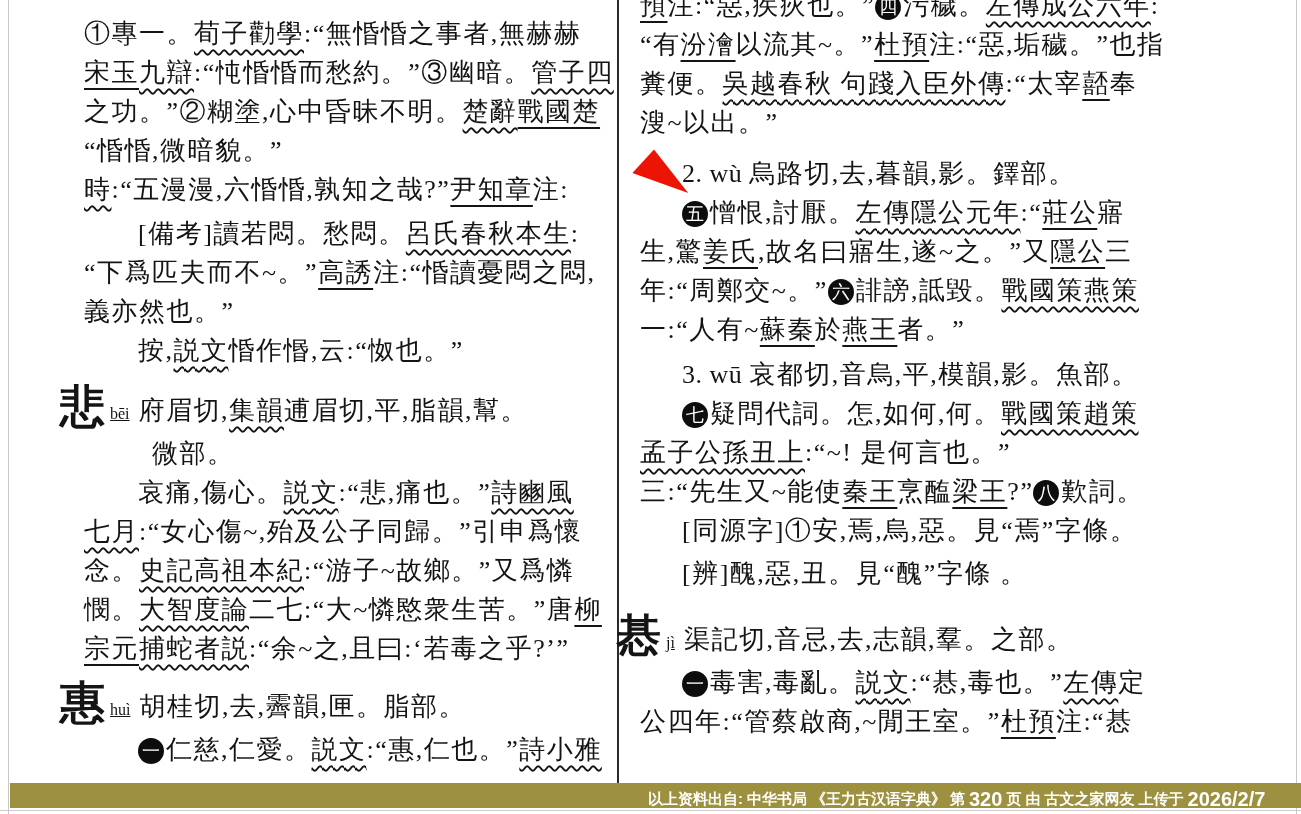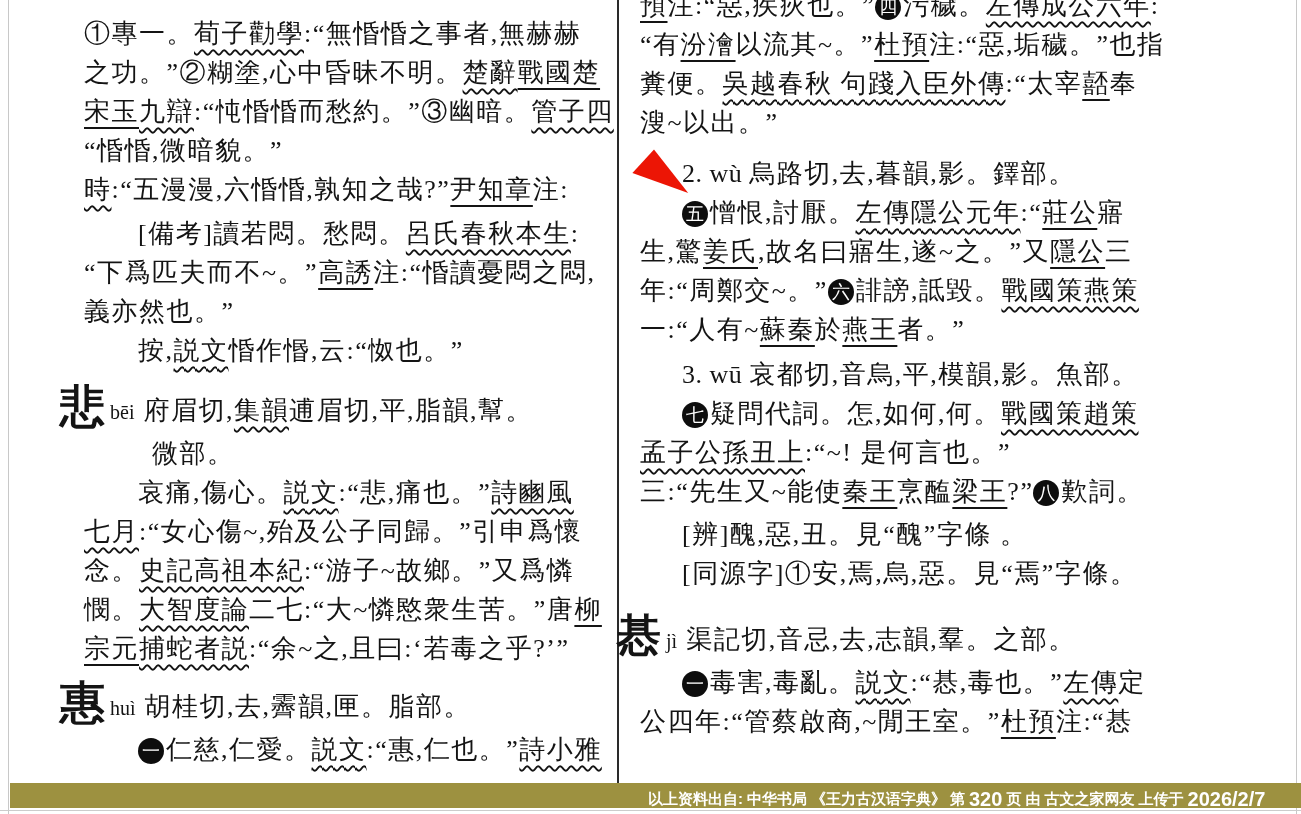--- a/index.html
+++ b/index.html
@@ -19,21 +19,21 @@
   .textcol{position:absolute;top:14px;width:534px;}
   .col-left{left:84px;}
   .col-right{left:640px;top:-14px;}
 
   .tline{
     height:39px;line-height:39px;white-space:nowrap;
     font-size:26px;letter-spacing:1.5px;
   }
   .hwline{height:54px;line-height:54px;margin-left:-24px;}
   .hw{font-size:45px;font-weight:600;letter-spacing:0;margin-right:5px;vertical-align:-3px;}
-  .py{font-size:20px;letter-spacing:0;margin-right:9px;}
+  .py{font-size:16px;letter-spacing:0;margin-right:9px;text-decoration:underline;}
   .seg-plain{}
   .seg-wavy{text-decoration:underline;text-decoration-style:wavy;text-decoration-thickness:1.5px;text-underline-offset:7px;}
   .seg-under{text-decoration:underline;text-decoration-style:solid;text-decoration-thickness:1.5px;text-underline-offset:7px;}
   .seg-latin{letter-spacing:0.5px;}
   .seg-circ{
     display:inline-block;width:26px;height:26px;line-height:26px;border-radius:50%;
     background:#0d0d0d;color:#ffffff;font-size:18px;letter-spacing:0;
     text-align:center;vertical-align:1px;margin-right:2px;
   }
 
@@ -59,22 +59,22 @@
 <div class="page">
 
   <div class="edge-v edge-left"></div>
   <div class="edge-v edge-right"></div>
   <div class="edge-bottom"></div>
 
   <div class="col-divider" style="background: rgb(42, 42, 42);"></div>
 
   <div class="textcol col-left">
       <div class="tline"><span class="seg-plain">①專一。</span><span class="seg-wavy">荀子勸學</span><span class="seg-plain">:“無惛惛之事者,無赫赫</span></div>
+      <div class="tline"><span class="seg-under">宋玉</span><span class="seg-wavy">九辯</span><span class="seg-plain">:“忳惛惛而愁約。”③幽暗。</span><span class="seg-wavy">管子四</span></div>
       <div class="tline"><span class="seg-plain">之功。”②糊塗,心中昏昧不明。</span><span class="seg-wavy">楚辭</span><span class="seg-under">戰國楚</span></div>
-      <div class="tline"><span class="seg-under">宋玉</span><span class="seg-wavy">九辯</span><span class="seg-plain">:“忳惛惛而愁約。”③幽暗。</span><span class="seg-wavy">管子四</span></div>
       <div class="tline"><span class="seg-plain">“惛惛,微暗貌。”</span></div>
       <div class="tline"><span class="seg-wavy">時</span><span class="seg-plain">:“五漫漫,六惛惛,孰知之哉?”</span><span class="seg-under">尹知章</span><span class="seg-plain">注:</span></div>
       <div class="tline" style="margin-top: 5px; padding-left: 54px;"><span class="seg-plain">[備考]讀若悶。愁悶。</span><span class="seg-wavy">呂氏春秋本生</span><span class="seg-plain">:</span></div>
       <div class="tline"><span class="seg-plain">“下爲匹夫而不~。”</span><span class="seg-under">高誘</span><span class="seg-plain">注:“惛讀憂悶之悶,</span></div>
       <div class="tline"><span class="seg-plain">義亦然也。”</span></div>
       <div class="tline" style="padding-left: 54px;"><span class="seg-plain">按,</span><span class="seg-wavy">説文</span><span class="seg-plain">惛作惽,云:“怓也。”</span></div>
       <div class="tline hwline" style="margin-top: 10px;"><span class="hw">悲</span><span class="py">bēi</span><span class="seg-plain">府眉切,</span><span class="seg-wavy">集韻</span><span class="seg-plain">逋眉切,平,脂韻,幫。</span></div>
       <div class="tline" style="padding-left: 68px;"><span class="seg-plain">微部。</span></div>
       <div class="tline" style="padding-left: 54px;"><span class="seg-plain">哀痛,傷心。</span><span class="seg-wavy">説文</span><span class="seg-plain">:“悲,痛也。”</span><span class="seg-wavy">詩豳風</span></div>
       <div class="tline"><span class="seg-wavy">七月</span><span class="seg-plain">:“女心傷~,殆及公子同歸。”引申爲懷</span></div>
@@ -91,22 +91,22 @@
       <div class="tline"><span class="seg-plain">溲~以出。”</span></div>
       <div class="tline" style="margin-top: 12px; padding-left: 42px;"><span class="seg-latin">2. wù </span><span class="seg-plain">烏路切,去,暮韻,影。鐸部。</span></div>
       <div class="tline" style="padding-left: 42px;"><span class="seg-circ">五</span><span class="seg-plain">憎恨,討厭。</span><span class="seg-wavy">左傳隱公元年</span><span class="seg-plain">:“</span><span class="seg-under">莊公</span><span class="seg-plain">寤</span></div>
       <div class="tline"><span class="seg-plain">生,驚</span><span class="seg-under">姜氏</span><span class="seg-plain">,故名曰寤生,遂~之。”又</span><span class="seg-under">隱公</span><span class="seg-plain">三</span></div>
       <div class="tline"><span class="seg-plain">年:“周鄭交~。”</span><span class="seg-circ">六</span><span class="seg-plain">誹謗,詆毀。</span><span class="seg-wavy">戰國策燕策</span></div>
       <div class="tline"><span class="seg-plain">一:“人有~</span><span class="seg-under">蘇秦</span><span class="seg-plain">於</span><span class="seg-under">燕王</span><span class="seg-plain">者。”</span></div>
       <div class="tline" style="margin-top: 6px; padding-left: 42px;"><span class="seg-latin">3. wū </span><span class="seg-plain">哀都切,音烏,平,模韻,影。魚部。</span></div>
       <div class="tline" style="padding-left: 42px;"><span class="seg-circ">七</span><span class="seg-plain">疑問代詞。怎,如何,何。</span><span class="seg-wavy">戰國策趙策</span></div>
       <div class="tline"><span class="seg-wavy">孟子公孫丑上</span><span class="seg-plain">:“~! 是何言也。”</span></div>
       <div class="tline"><span class="seg-plain">三:“先生又~能使</span><span class="seg-under">秦王</span><span class="seg-plain">烹醢</span><span class="seg-under">梁王</span><span class="seg-plain">?”</span><span class="seg-circ">八</span><span class="seg-plain">歎詞。</span></div>
+      <div class="tline" style="padding-left: 42px;"><span class="seg-plain">[同源字]①安,焉,烏,惡。見“焉”字條。</span></div>
       <div class="tline" style="margin-top: 4px; padding-left: 42px;"><span class="seg-plain">[辨]醜,惡,丑。見“醜”字條 。</span></div>
-      <div class="tline" style="padding-left: 42px;"><span class="seg-plain">[同源字]①安,焉,烏,惡。見“焉”字條。</span></div>
       <div class="tline hwline" style="margin-top: 16px;"><span class="hw">惎</span><span class="py">jì</span><span class="seg-plain">渠記切,音忌,去,志韻,羣。之部。</span></div>
       <div class="tline" style="padding-left: 42px;"><span class="seg-circ">一</span><span class="seg-plain">毒害,毒亂。</span><span class="seg-wavy">説文</span><span class="seg-plain">:“惎,毒也。”</span><span class="seg-wavy">左傳</span><span class="seg-plain">定</span></div>
       <div class="tline"><span class="seg-plain">公四年:“管蔡啟商,~閒王室。”</span><span class="seg-under">杜預</span><span class="seg-plain">注:“惎</span></div>
     </div>
 
   <div class="arrow-marker" style="background: rgb(236, 21, 5);"></div>
 
   <div class="footer-bar" style="background: rgb(157, 145, 64);">
     <div class="footer-text">
       <span>以上资料出自:</span>

